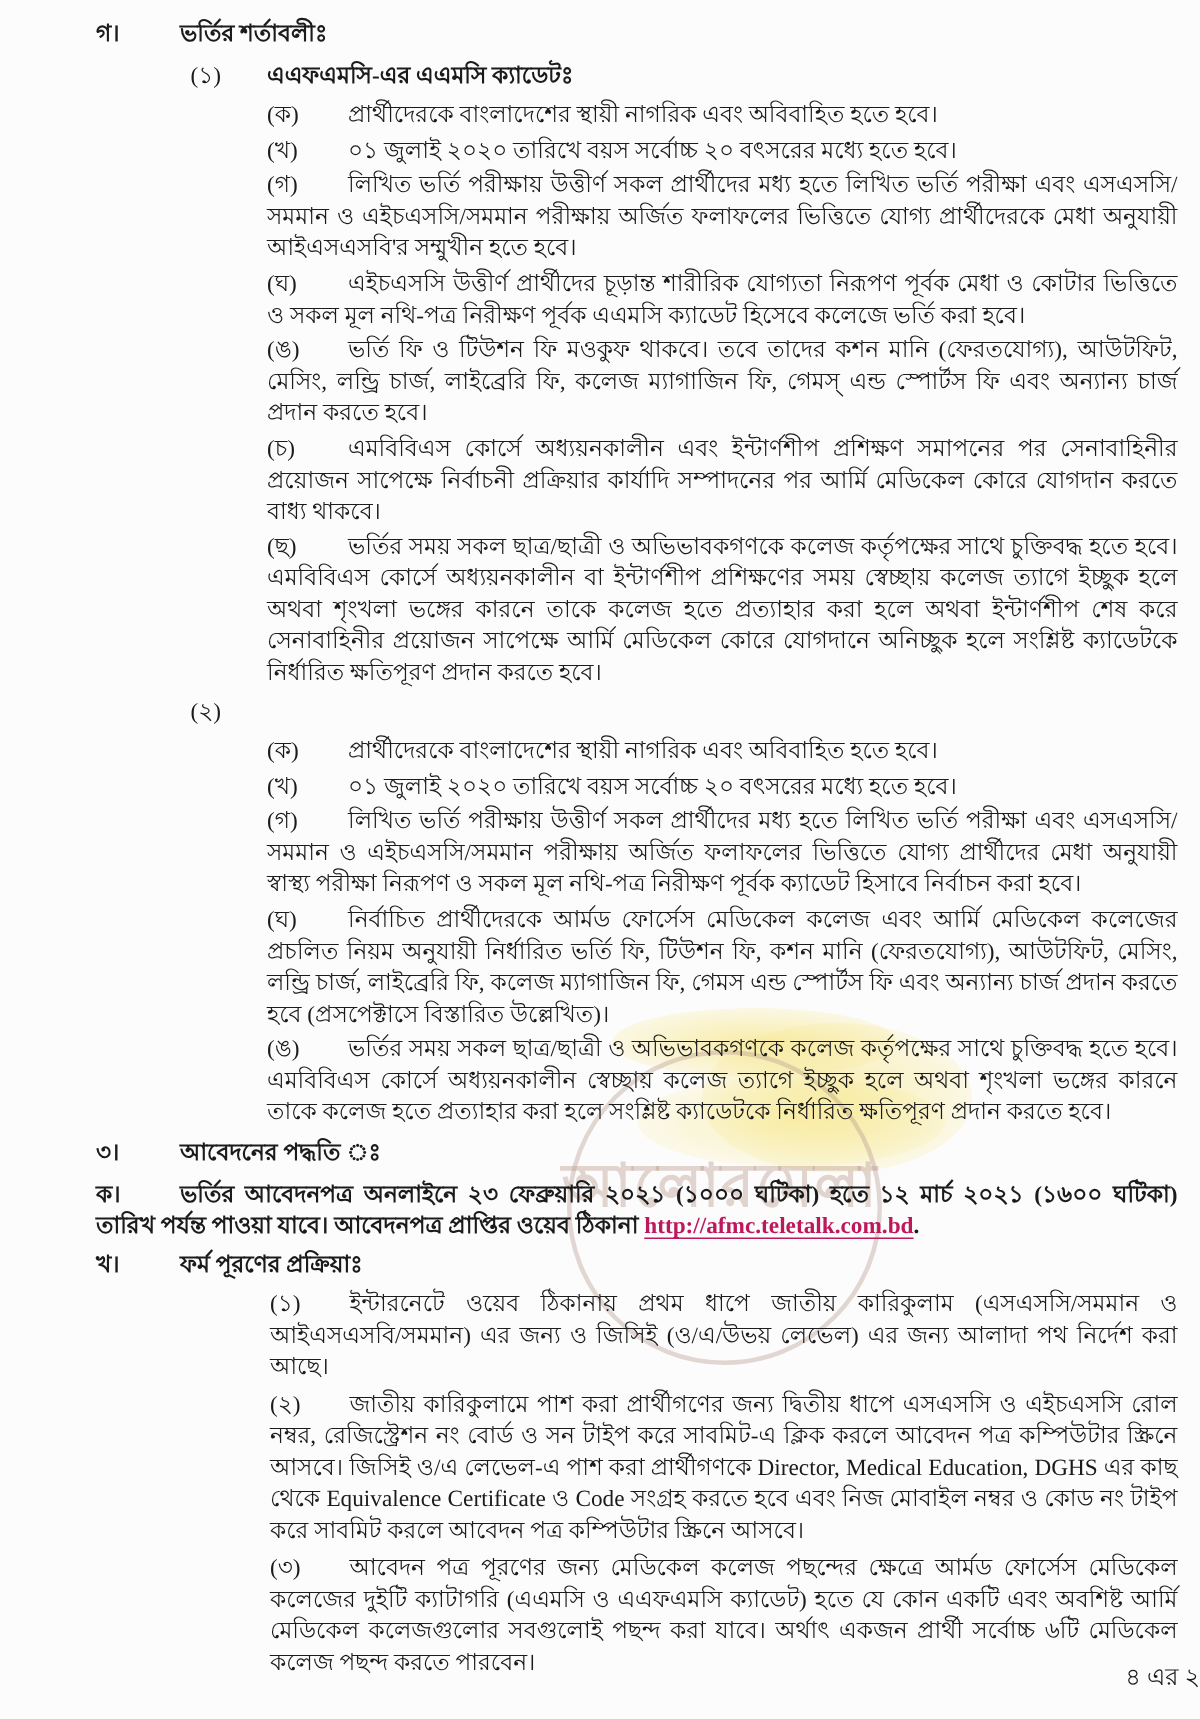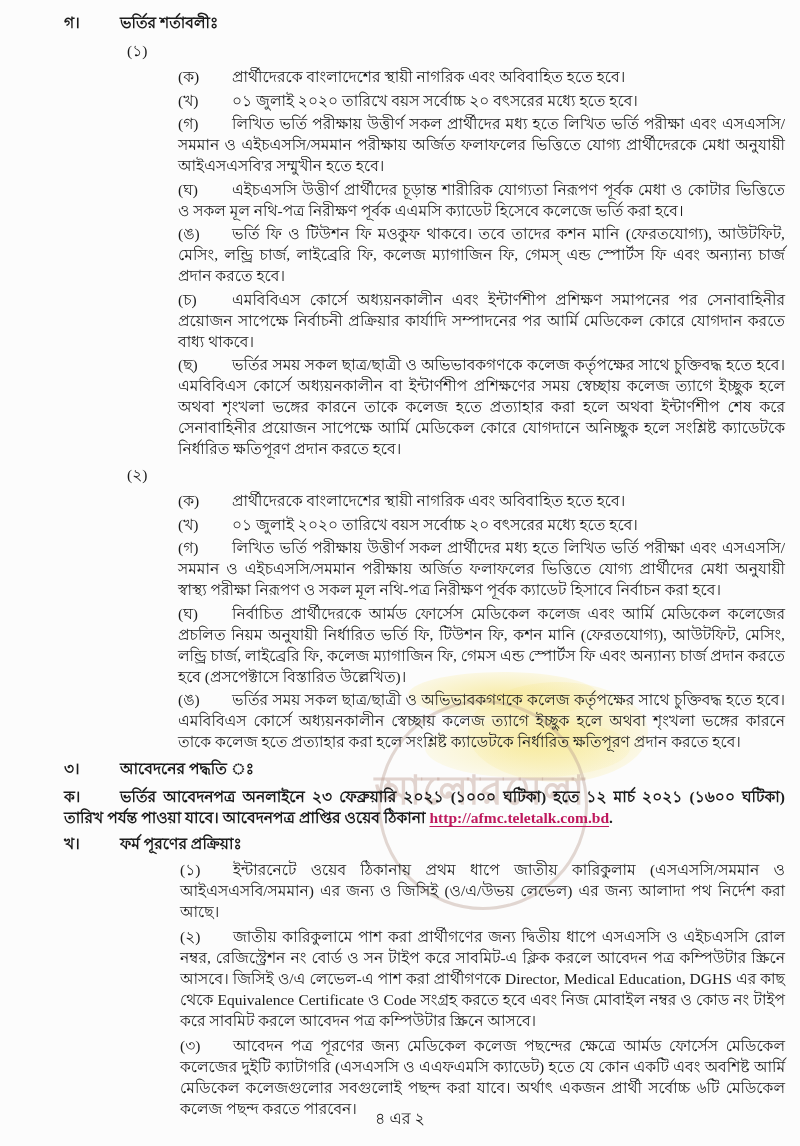--- a/index.html
+++ b/index.html
@@ -56,21 +56,21 @@
   .items2 p.item {
     position:relative;
     margin:4px 0;
     text-indent:53px;
     text-align:justify;
   }
   .items2 p.item .mk { position:absolute; left:0; top:0; text-indent:0; }
 
   .footer {
     position:absolute; left:0; right:0; top:1108px;
-    text-align:center; z-index:1; font-size:16px;
+    text-align:right; z-index:1; font-size:16px;
   }
 
   
   .wm { position:absolute; inset:0; z-index:0; pointer-events:none;margin-top:40px; }
   .wm .glow { position:absolute; border-radius:50%; }
   .wm .g1 { left:408px; top:632px; width:190px; height:46px;
     background:radial-gradient(ellipse at center, rgba(246,228,125,0.65), rgba(246,228,125,0)); }
   .wm .g2 { left:468px; top:642px; width:180px; height:100px;
     background:radial-gradient(ellipse at center, rgba(246,228,125,0.6), rgba(246,228,125,0)); }
   .wm .g3 { left:425px; top:678px; width:205px; height:60px;
@@ -100,20 +100,21 @@
 
   <div class="content">
 
     <div class="h1row">
       <span class="mk1">গ।</span>
       <span class="t1 u">ভর্তির শর্তাবলীঃ</span>
     </div>
 
     <div class="h2row">
       <span class="mk2">(১)</span>
+      <span class="t2 u">এএফএমসি-এর এএমসি ক্যাডেটঃ</span>
     </div>
 
     <div class="items">
       <p class="item"><span class="mk">(ক)</span><span>প্রার্থীদেরকে বাংলাদেশের স্থায়ী নাগরিক এবং অবিবাহিত হতে হবে।</span></p>
       <p class="item"><span class="mk">(খ)</span><span>০১ জুলাই ২০২০ তারিখে বয়স সর্বোচ্চ ২০ বৎসরের মধ্যে হতে হবে।</span></p>
       <p class="item"><span class="mk">(গ)</span><span>লিখিত ভর্তি পরীক্ষায় উত্তীর্ণ সকল প্রার্থীদের মধ্য হতে লিখিত ভর্তি পরীক্ষা এবং এসএসসি/সমমান ও এইচএসসি/সমমান পরীক্ষায় অর্জিত ফলাফলের ভিত্তিতে যোগ্য প্রার্থীদেরকে মেধা অনুযায়ী আইএসএসবি'র সম্মুখীন হতে হবে।</span></p>
       <p class="item"><span class="mk">(ঘ)</span><span>এইচএসসি উত্তীর্ণ প্রার্থীদের চূড়ান্ত শারীরিক যোগ্যতা নিরূপণ পূর্বক মেধা ও কোটার ভিত্তিতে ও সকল মূল নথি-পত্র নিরীক্ষণ পূর্বক এএমসি ক্যাডেট হিসেবে কলেজে ভর্তি করা হবে।</span></p>
       <p class="item"><span class="mk">(ঙ)</span><span>ভর্তি ফি ও টিউশন ফি মওকুফ থাকবে। তবে তাদের কশন মানি (ফেরতযোগ্য), আউটফিট, মেসিং, লন্ড্রি চার্জ, লাইব্রেরি ফি, কলেজ ম্যাগাজিন ফি, গেমস্ এন্ড স্পোর্টস ফি এবং অন্যান্য চার্জ প্রদান করতে হবে।</span></p>
       <p class="item"><span class="mk">(চ)</span><span>এমবিবিএস কোর্সে অধ্যয়নকালীন এবং ইন্টার্ণশীপ প্রশিক্ষণ সমাপনের পর সেনাবাহিনীর প্রয়োজন সাপেক্ষে নির্বাচনী প্রক্রিয়ার কার্যাদি সম্পাদনের পর আর্মি মেডিকেল কোরে যোগদান করতে বাধ্য থাকবে।</span></p>
       <p class="item"><span class="mk">(ছ)</span><span>ভর্তির সময় সকল ছাত্র/ছাত্রী ও অভিভাবকগণকে কলেজ কর্তৃপক্ষের সাথে চুক্তিবদ্ধ হতে হবে। এমবিবিএস কোর্সে অধ্যয়নকালীন বা ইন্টার্ণশীপ প্রশিক্ষণের সময় স্বেচ্ছায় কলেজ ত্যাগে ইচ্ছুক হলে অথবা শৃংখলা ভঙ্গের কারনে তাকে কলেজ হতে প্রত্যাহার করা হলে অথবা ইন্টার্ণশীপ শেষ করে সেনাবাহিনীর প্রয়োজন সাপেক্ষে আর্মি মেডিকেল কোরে যোগদানে অনিচ্ছুক হলে সংশ্লিষ্ট ক্যাডেটকে নির্ধারিত ক্ষতিপূরণ প্রদান করতে হবে।</span></p>
@@ -141,19 +142,19 @@
     </p>
 
     <div class="h2row kha">
       <span class="mk2">খ।</span>
       <span class="t2 u">ফর্ম পূরণের প্রক্রিয়াঃ</span>
     </div>
 
     <div class="items2">
       <p class="item"><span class="mk">(১)</span><span>ইন্টারনেটে ওয়েব ঠিকানায় প্রথম ধাপে জাতীয় কারিকুলাম (এসএসসি/সমমান ও আইএসএসবি/সমমান) এর জন্য ও জিসিই (ও/এ/উভয় লেভেল) এর জন্য আলাদা পথ নির্দেশ করা আছে।</span></p>
       <p class="item"><span class="mk">(২)</span><span>জাতীয় কারিকুলামে পাশ করা প্রার্থীগণের জন্য দ্বিতীয় ধাপে এসএসসি ও এইচএসসি রোল নম্বর, রেজিস্ট্রেশন নং বোর্ড ও সন টাইপ করে সাবমিট-এ ক্লিক করলে আবেদন পত্র কম্পিউটার স্ক্রিনে আসবে। জিসিই ও/এ লেভেল-এ পাশ করা প্রার্থীগণকে Director, Medical Education, DGHS এর কাছ থেকে Equivalence Certificate ও Code সংগ্রহ করতে হবে এবং নিজ মোবাইল নম্বর ও কোড নং টাইপ করে সাবমিট করলে আবেদন পত্র কম্পিউটার স্ক্রিনে আসবে।</span></p>
-      <p class="item"><span class="mk">(৩)</span><span>আবেদন পত্র পূরণের জন্য মেডিকেল কলেজ পছন্দের ক্ষেত্রে আর্মড ফোর্সেস মেডিকেল কলেজের দুইটি ক্যাটাগরি (এসএসসি ও এএফএমসি ক্যাডেট) হতে যে কোন একটি এবং অবশিষ্ট আর্মি মেডিকেল কলেজগুলোর সবগুলোই পছন্দ করা যাবে। অর্থাৎ একজন প্রার্থী সর্বোচ্চ ৬টি মেডিকেল কলেজ পছন্দ করতে পারবেন।</span></p>
+      <p class="item"><span class="mk">(৩)</span><span>আবেদন পত্র পূরণের জন্য মেডিকেল কলেজ পছন্দের ক্ষেত্রে আর্মড ফোর্সেস মেডিকেল কলেজের দুইটি ক্যাটাগরি (এএমসি ও এএফএমসি ক্যাডেট) হতে যে কোন একটি এবং অবশিষ্ট আর্মি মেডিকেল কলেজগুলোর সবগুলোই পছন্দ করা যাবে। অর্থাৎ একজন প্রার্থী সর্বোচ্চ ৬টি মেডিকেল কলেজ পছন্দ করতে পারবেন।</span></p>
     </div>
 
   </div>
 
   <div class="footer">৪ এর ২</div>
 </div>
 
 </body></html>

